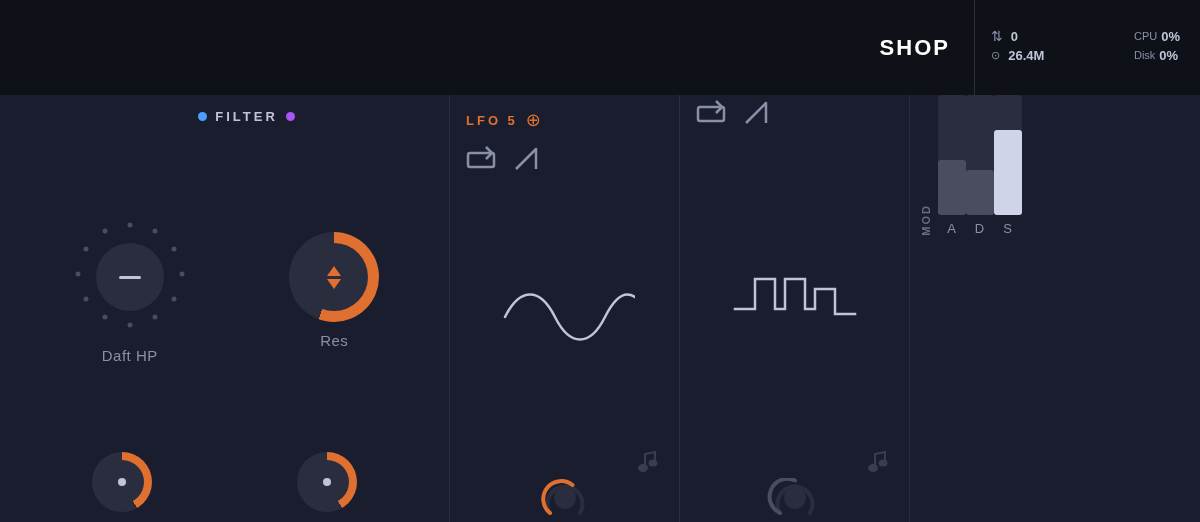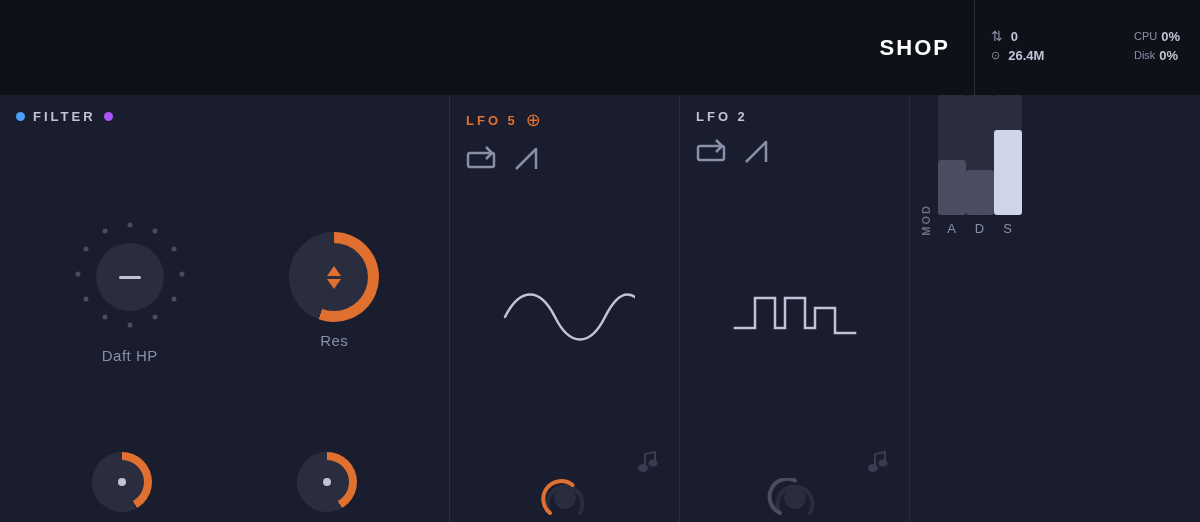--- a/index.html
+++ b/index.html
@@ -99,24 +99,25 @@
       flex-direction: column;
       height: 100%;
       border-right: 1px solid #2a2d3e;
       background: #1a1d2e;
       position: relative;
     }
 
     .section-header {
       display: flex;
       align-items: center;
-      justify-content: flex-start;
+      justify-content: center;
       padding: 14px 16px 10px;
       position: relative;
       gap: 8px;
+      margin-left: 44px;
     }
 
     .section-title {
       font-size: 13px;
       font-weight: 700;
       letter-spacing: 3px;
       color: #c0c4d6;
       text-align: center;
     }
 
@@ -529,23 +530,20 @@
     <div class="lfo-bottom-knob">
       <svg width="80" height="40" viewBox="0 0 80 80">
         <path d="M10,70 A35,35 0 1,1 70,70" fill="none" stroke="#2a2d3e" stroke-width="8" stroke-linecap="round"></path>
         <path d="M10,70 A35,35 0 0,1 55,14" fill="none" stroke="#e07030" stroke-width="8" stroke-linecap="round"></path>
         <circle cx="40" cy="40" r="22" fill="#2a2d3e"></circle>
       </svg>
     </div>
   </div>
 
   <div class="section-panel lfo-panel">
-    <div class="lfo-header">
-      <span class="section-title lfo-title-inactive">LFO 2</span>
-    </div>
 
     <div class="lfo-controls-row">
       <div class="lfo-loop-icon">
         <svg width="36" height="28" viewBox="0 0 36 28">
           <rect x="2" y="8" width="26" height="14" rx="2" fill="none" stroke="#8a8fa8" stroke-width="2.5"></rect>
           <polyline points="20,2 26,8 20,14" fill="none" stroke="#8a8fa8" stroke-width="2.5" stroke-linejoin="round"></polyline>
         </svg>
       </div>
       <div class="lfo-saw-icon">
         <svg width="32" height="28" viewBox="0 0 32 28">

